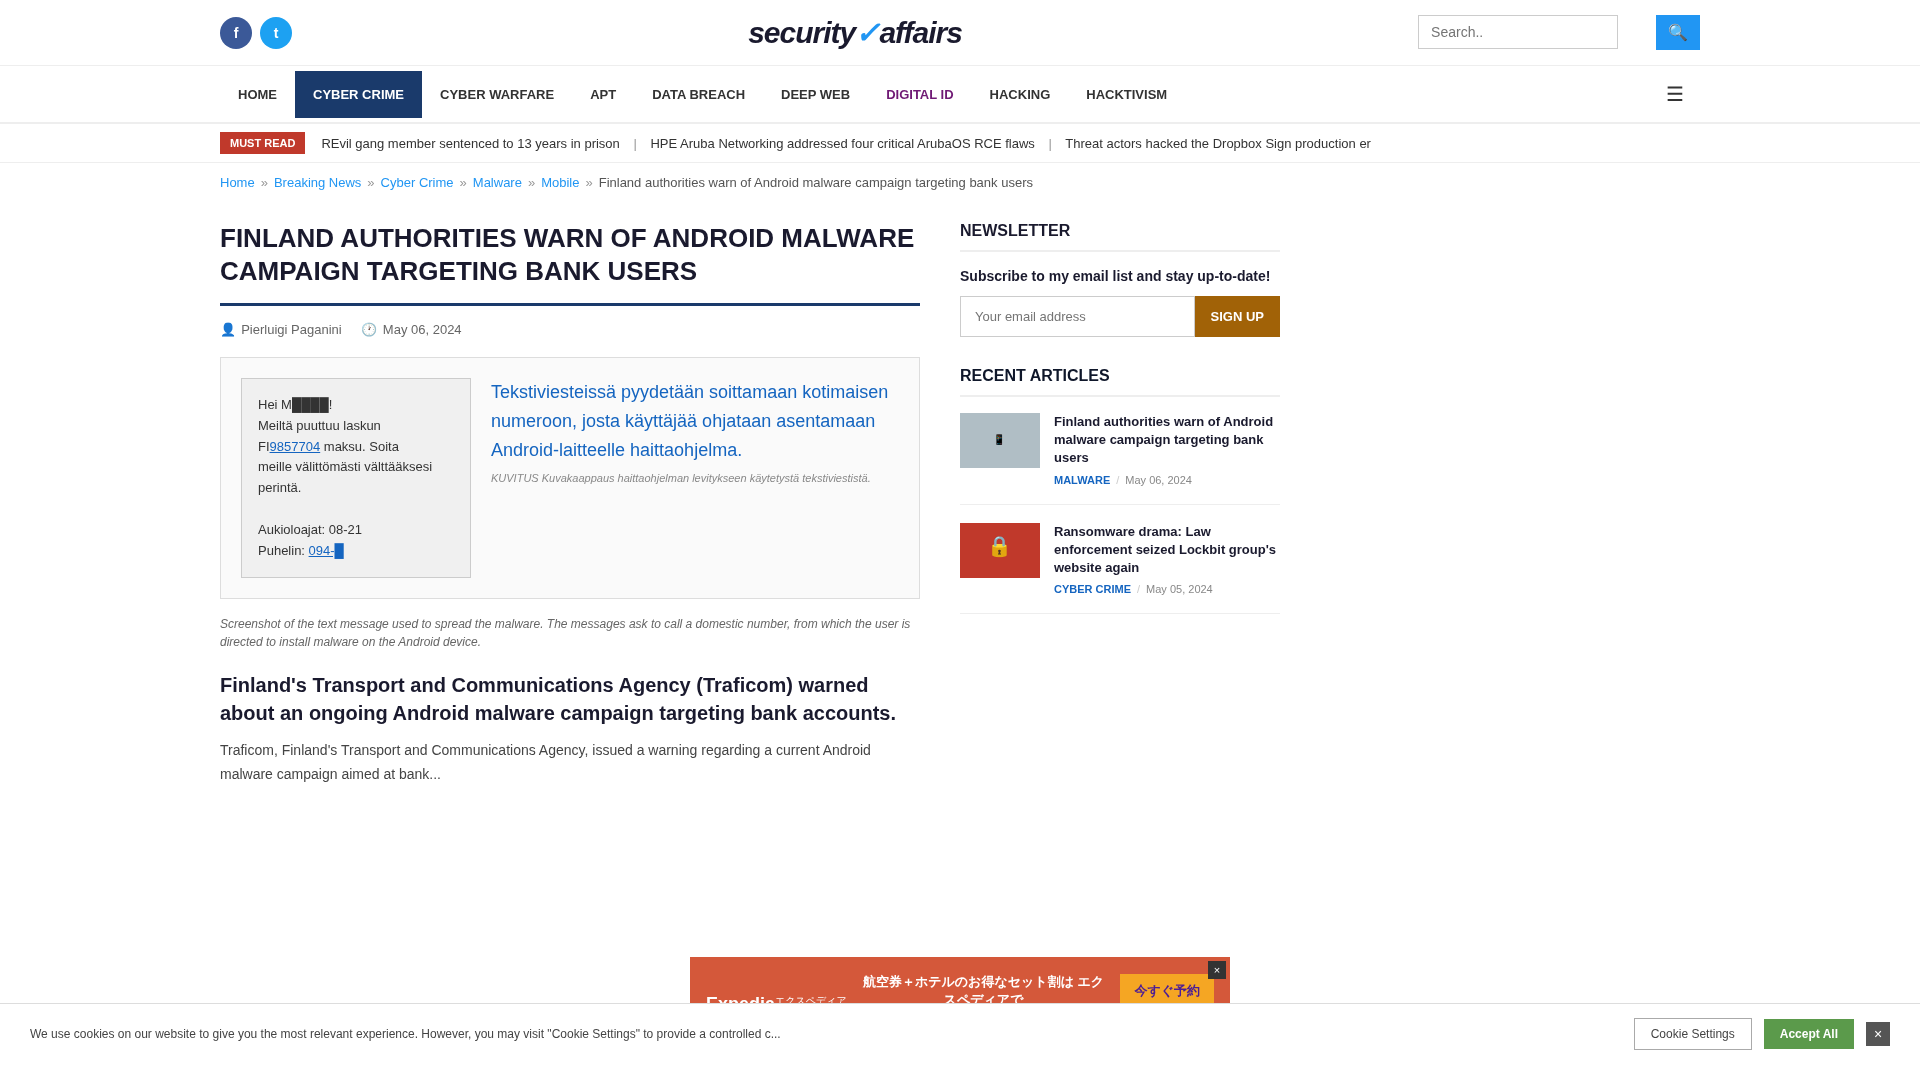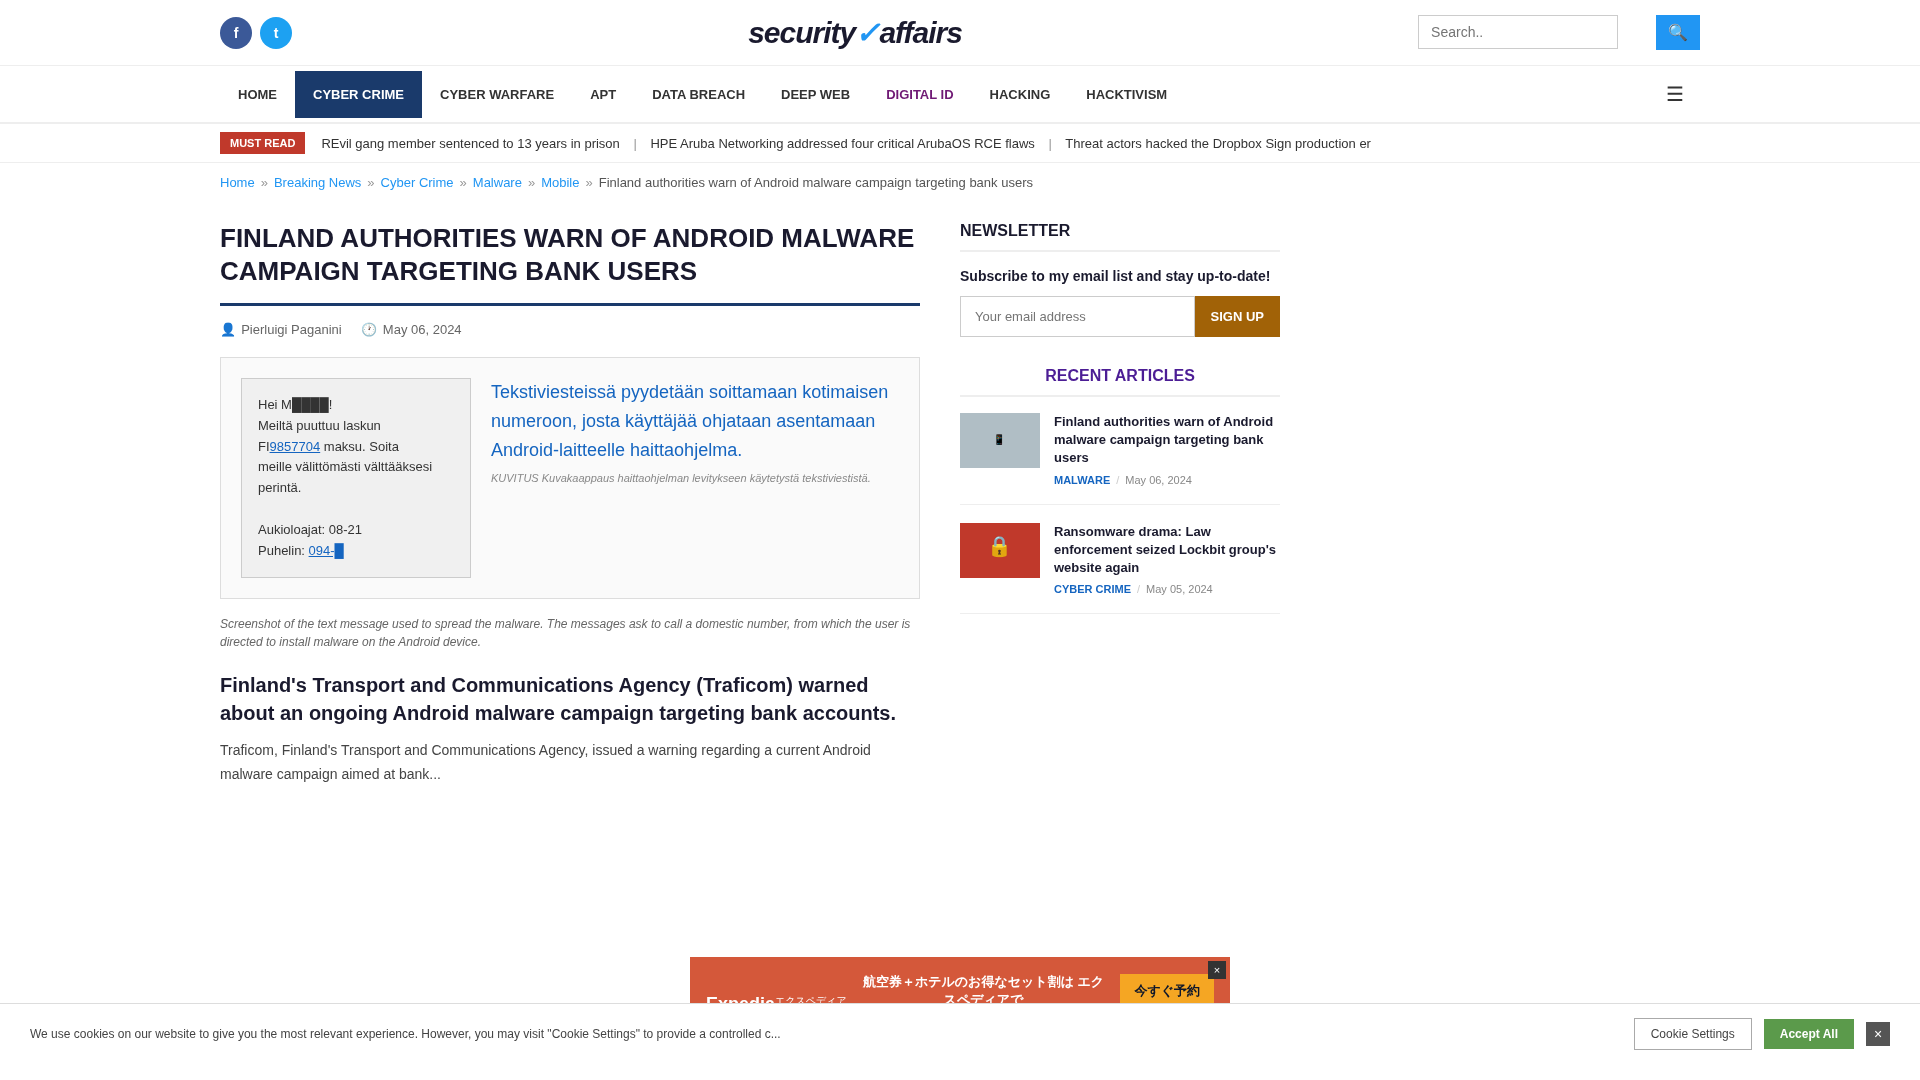--- a/index.html
+++ b/index.html
@@ -111,21 +111,21 @@
     <div style="margin-bottom:30px;">
       <div style="font-size:16px;font-weight:800;color:#1a1a2e;text-transform:uppercase;border-bottom:2px solid #eee;padding-bottom:10px;margin-bottom:16px;">NEWSLETTER</div>
       <p style="font-size:14px;font-weight:700;color:#1a1a2e;margin-bottom:12px;">Subscribe to my email list and stay up-to-date!</p>
       <div style="display:flex;">
         <input type="email" style="flex: 1 1 0%; padding: 12px 14px; border: 1px solid rgb(204, 204, 204); font-size: 13px; outline: none;" placeholder="Your email address">
         <button style="padding:12px 16px;background:#a16207;color:#fff;border:none;font-size:13px;font-weight:bold;cursor:pointer;white-space:nowrap;">SIGN UP</button>
       </div>
     </div>
 
     <div>
-      <div style="font-size:16px;font-weight:800;color:#4c1d95;text-transform:uppercase;border-bottom:2px solid #eee;padding-bottom:10px;margin-bottom:16px;text-align:center;">RECENT ARTICLES</div>
+      <div style="font-size:16px;font-weight:800;color:#0f172a;text-transform:uppercase;border-bottom:2px solid #eee;padding-bottom:10px;margin-bottom:16px;">RECENT ARTICLES</div>
 
       <div style="display:flex;gap:14px;margin-bottom:18px;padding-bottom:18px;border-bottom:1px solid #eee;align-items:flex-start;cursor:pointer;">
         <div style="width:80px;height:55px;flex-shrink:0;background:#b0bec5;display:flex;align-items:center;justify-content:center;overflow:hidden;">
           <svg width="80" height="55" viewBox="0 0 80 55">
               <rect width="80" height="55" fill="#b0bec5"></rect>
               <text x="40" y="30" text-anchor="middle" fill="#fff" font-size="10">📱</text>
             </svg>
         </div>
         <div>
           <div style="font-size:13px;font-weight:700;color:#1a1a2e;line-height:1.4;margin-bottom:6px;">Finland authorities warn of Android malware campaign targeting bank users</div>
@@ -158,21 +158,21 @@
   </div>
 </div>
 
 <div style="position:fixed;bottom:55px;left:50%;transform:translateX(-50%);width:540px;background:#d4583a;display:flex;align-items:center;z-index:998;overflow:hidden;">
   <div style="display:flex;align-items:center;padding:10px 16px;width:100%;justify-content:space-between;gap:10px;">
     <div style="display:flex;flex-direction:row;align-items:flex-start;margin-top:27px;">
       <span style="font-size:18px;font-weight:900;color:#fff;">Expedia</span>
       <span style="font-size:10px;color:#fff;">エクスペディア</span>
     </div>
     <span style="font-size:13px;color:#fff;font-weight:bold;text-align:center;flex:1;">航空券＋ホテルのお得なセット割は エクスペディアで</span>
-    <button style="background:#f5a623;color:#0f172a;padding:8px 14px;font-size:13px;font-weight:bold;border:none;cursor:pointer;white-space:nowrap;">今すぐ予約</button>
+    <button style="background:#f5a623;color:#4c1d95;padding:8px 14px;font-size:13px;font-weight:bold;border:none;cursor:pointer;white-space:nowrap;">今すぐ予約</button>
   </div>
   <button style="position:absolute;top:4px;right:4px;background:#333;color:#fff;border:none;width:18px;height:18px;font-size:11px;cursor:pointer;display:flex;align-items:center;justify-content:center;">×</button>
 </div>
 
 <div style="position:fixed;bottom:16px;left:0;right:0;background:#fff;border-top:1px solid #ddd;padding:14px 30px;display:flex;align-items:center;justify-content:space-between;font-size:12px;color:#444;z-index:999;">
   <p style="flex:1;max-width:800px;line-height:1.5;">We use cookies on our website to give you the most relevant experience. However, you may visit "Cookie Settings" to provide a controlled c...</p>
   <div style="display:flex;gap:12px;align-items:center;">
     <button style="background:#fff;border:1px solid #aaa;color:#444;padding:8px 16px;font-size:12px;cursor:pointer;">Cookie Settings</button>
     <button style="background:#5b9a4b;color:#fff;border:none;padding:8px 16px;font-size:12px;cursor:pointer;font-weight:bold;">Accept All</button>
     <button style="background:#555;color:#fff;border:none;width:24px;height:24px;font-size:14px;cursor:pointer;display:flex;align-items:center;justify-content:center;">×</button>

